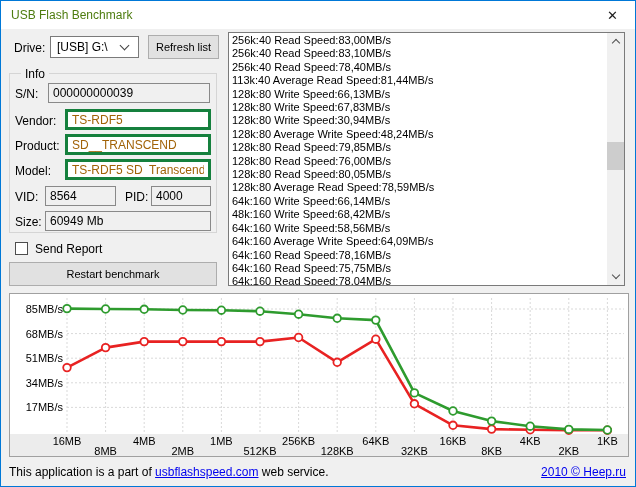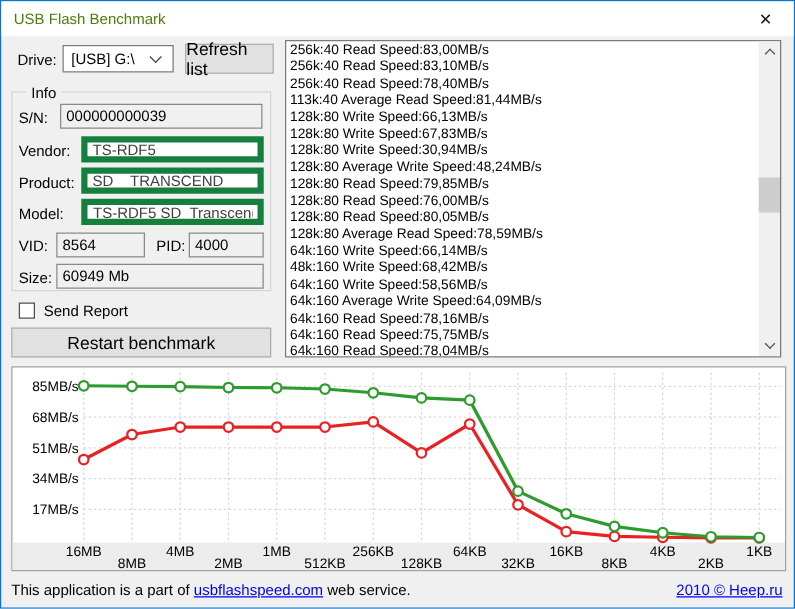--- a/index.html
+++ b/index.html
@@ -12,30 +12,30 @@
   .titlebar { position:absolute; left:0; top:0; width:100%; height:28px; background:#ffffff; }
   .title-text { position:absolute; left:10px; top:7px; font-size:12px; color:#4d7c0f; white-space:nowrap; }
   .close-btn { position:absolute; right:0; top:0; width:45px; height:28px; display:flex; align-items:center; justify-content:center; font-size:13px; color:#1a1a1a; cursor:pointer; }
 
   .lbl { position:absolute; font-size:12px; color:#000; white-space:nowrap; }
 
   .combo { position:absolute; left:49px; top:35px; width:89px; height:22px; background:#fff; border:1px solid #7a7a7a; display:flex; align-items:center; }
   .combo-text { font-size:12px; padding-left:6px; flex:1; white-space:pre; }
   .chev { width:7px; height:7px; border-right:1.4px solid #404040; border-bottom:1.4px solid #404040; transform:rotate(45deg); margin:-3px 10px 0 0; }
 
-  .btn { position:absolute; background:#e1e1e1; border:1px solid #adadad; font-size:14px; font-family:"Liberation Sans", sans-serif; display:flex; align-items:center; justify-content:center; cursor:pointer; color:#000; }
+  .btn { position:absolute; background:#e1e1e1; border:1px solid #adadad; font-size:11px; font-family:"Liberation Sans", sans-serif; display:flex; align-items:center; justify-content:center; cursor:pointer; color:#000; }
   .refresh-btn { left:147px; top:34px; width:71px; height:24px; }
   .restart-btn { left:8px; top:261px; width:208px; height:24px; }
 
   .groupbox { position:absolute; left:8px; top:72px; width:208px; height:160px; border:1px solid #d5d5d5; }
   .group-label { position:absolute; left:20px; top:66px; font-size:12px; background:#f0f0f0; padding:0 4px; }
 
   .field { position:absolute; font-size:12px; font-family:"Liberation Sans", sans-serif; padding:0 4px; }
   .field.ro { background:#f0f0f0; border:1px solid #898989; color:#000; }
-  .field.ed { background:#ffffff; border:5px solid #15803d; color:#404040; }
+  .field.ed { background:#ffffff; border:3px solid #15803d; color:#a16207; }
 
   .checkbox { position:absolute; left:14px; top:241px; width:13px; height:13px; background:#fff; border:1px solid #4d4d4d; }
 
   .logbox { position:absolute; left:227px; top:31px; width:397px; height:254px; background:#fff; border:1px solid #7a7a7a; overflow:hidden;text-decoration:underline; }
   .log-lines { position:absolute; left:3px; top:1px; right:18px; font-size:11px; line-height:13.4px; white-space:nowrap; }
   .scrollbar { position:absolute; right:0; top:0; width:17px; height:100%; background:#f0f0f0; }
   .scroll-arrow { position:absolute; left:0; width:17px; height:17px; display:flex; align-items:center; justify-content:center; }
   .scroll-arrow.up { top:0; } .scroll-arrow.down { bottom:0; }
   .sa-chev { width:6px; height:6px; border-right:1.3px solid #505050; border-bottom:1.3px solid #505050; }
   .up .sa-chev { transform:rotate(225deg); margin-top:3px; }

